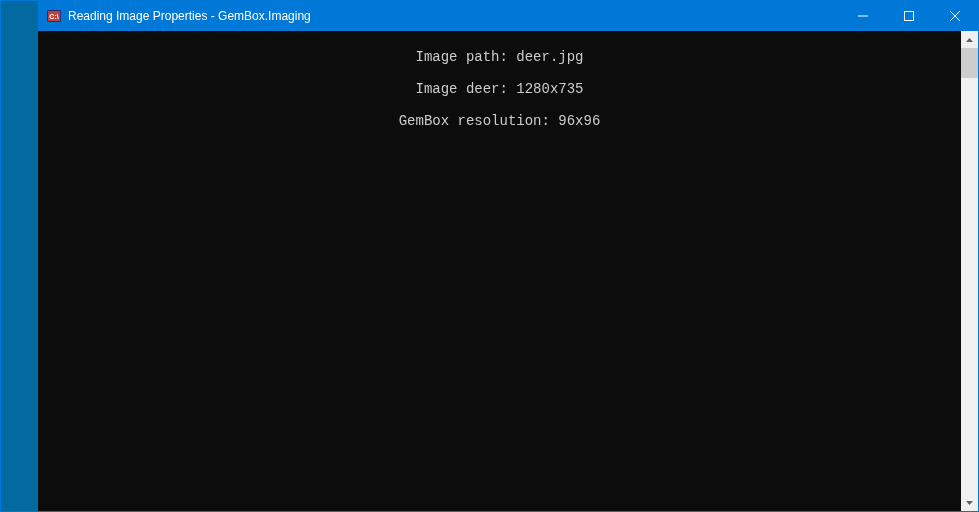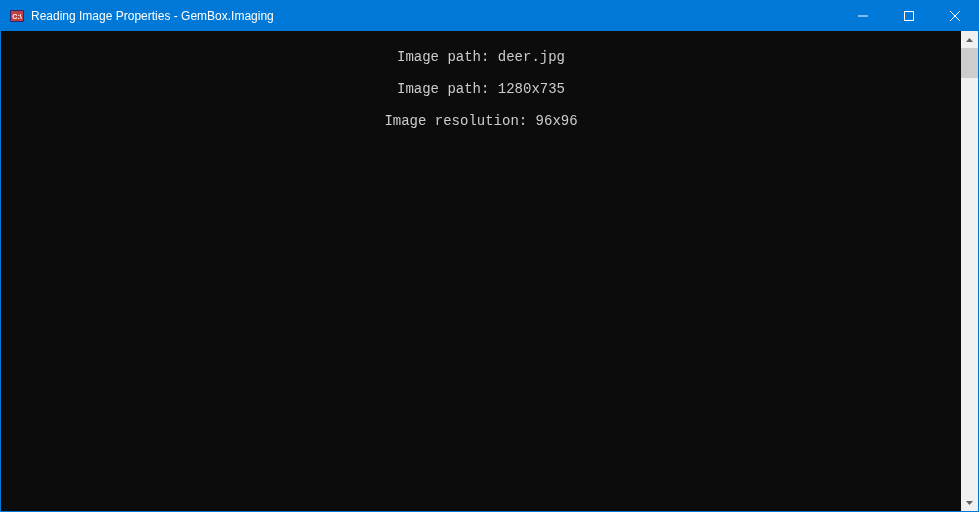--- a/index.html
+++ b/index.html
@@ -14,20 +14,21 @@
       background: #ffffff;
       overflow: hidden;
     }
     .window {
       width: 100%;
       height: 100%;
       border: 1px solid #0078d7;
       display: flex;
       flex-direction: column;
       background: #0369a1;
+      padding-left: 37px;
     }
     .titlebar {
       height: 30px;
       background: #0078d7;
       display: flex;
       align-items: center;
       color: #ffffff;
       font-size: 12px;
       flex-shrink: 0;
     }
@@ -149,22 +150,22 @@
             <line x1="0" y1="0" x2="10" y2="10"></line>
             <line x1="10" y1="0" x2="0" y2="10"></line>
           </svg>
       </div>
     </div>
   </div>
 
   <div class="client-area">
     <div class="console">
 <span class="console-line">Image path: deer.jpg</span>
-<span class="console-line">Image path: 1280x735</span>
-<span class="console-line">Image resolution: 96x96</span>
+<span class="console-line">Image deer: 1280x735</span>
+<span class="console-line">GemBox resolution: 96x96</span>
     </div>
     <div class="scrollbar">
       <div class="scroll-arrow">
         <svg width="7" height="4" viewBox="0 0 7 4">
             <path d="M0 4 L3.5 0 L7 4 Z" fill="#606060"></path>
           </svg>
       </div>
       <div class="scroll-track">
         <div class="scroll-thumb"></div>
       </div>

